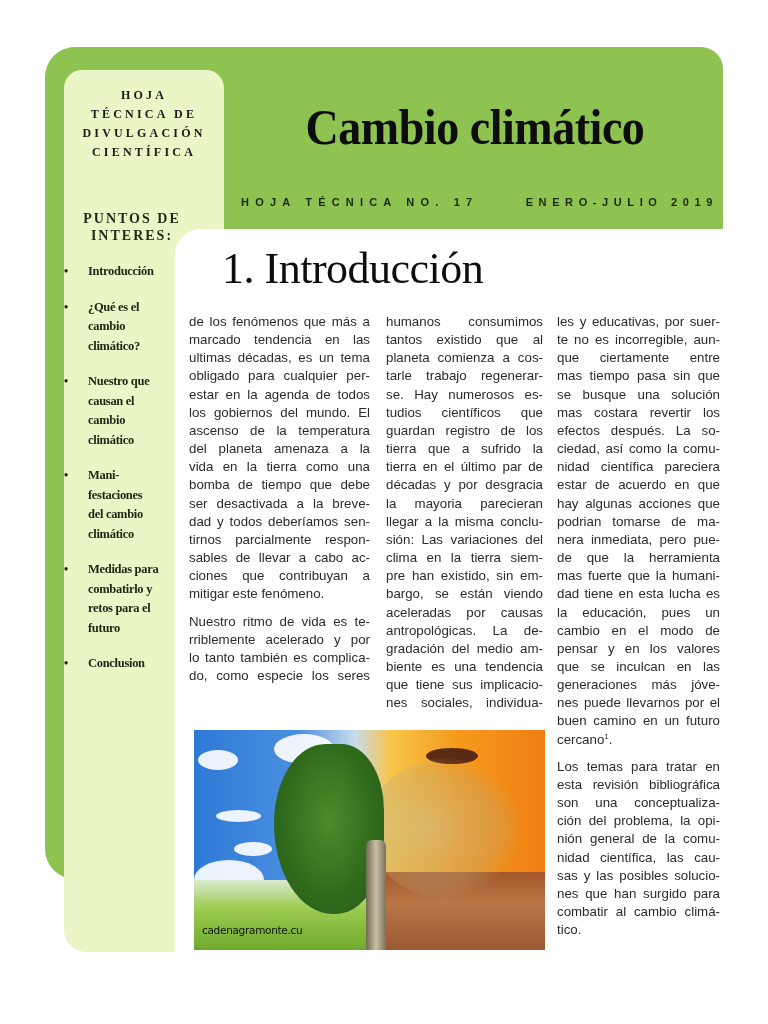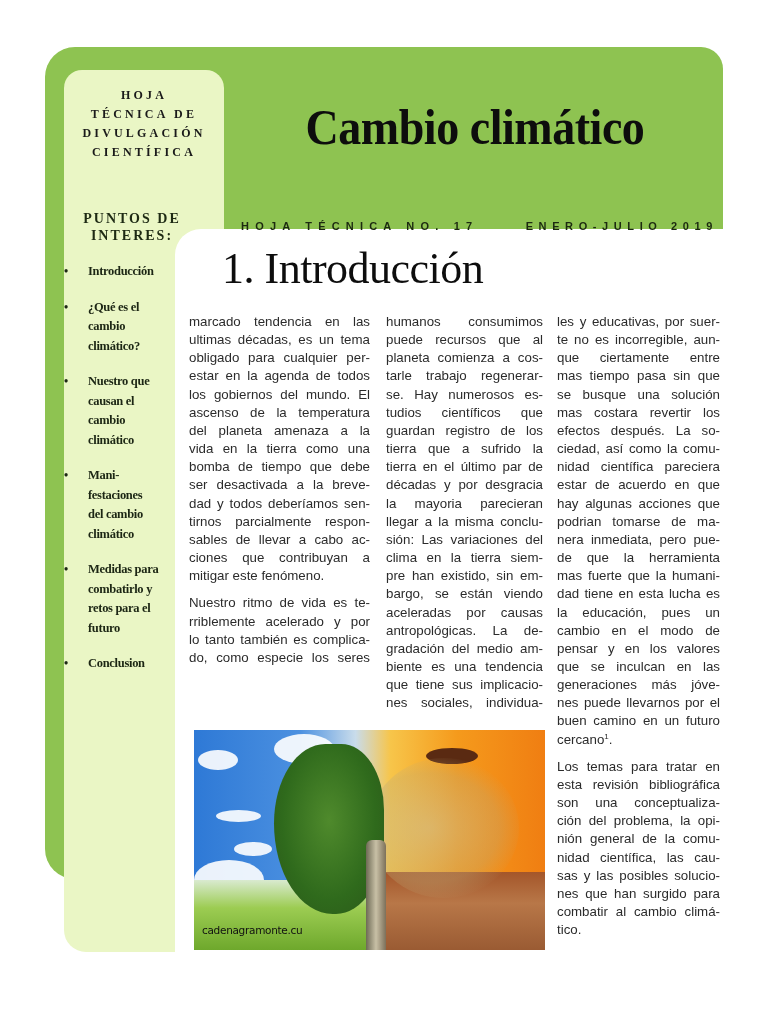--- a/index.html
+++ b/index.html
@@ -26,21 +26,21 @@
   }
   .masthead div { white-space: nowrap; }
 
   .main-title {
     position: absolute; left: 230px; top: 98px; width: 490px; text-align: center;
     font-family: "Liberation Serif", serif; font-weight: bold; font-size: 50px;
     color: #0d0d0d; letter-spacing: -0.5px; transform: scaleX(0.92);
   }
   .issue-left, .issue-right {
     position: absolute; top: 196px; font-family: "Liberation Sans", sans-serif;
-    font-weight: bold; font-size: 11px; letter-spacing: 6.2px; color: #1c2a10; margin-top: 24px;
+    font-weight: bold; font-size: 11px; letter-spacing: 6.2px; color: #1c2a10;
   }
   .issue-left { left: 241px; }
   .issue-right { right: 50px; letter-spacing: 5.6px; }
 
   .toc-heading {
     position: absolute; left: 64px; top: 210px; width: 136px; text-align: center;
     font-family: "Liberation Serif", serif; font-weight: bold; font-size: 14px;
     letter-spacing: 2px; line-height: 17px; color: #1e2a14;
   }
   .toc {
@@ -169,20 +169,21 @@
   <li>
     <span class="bullet">•</span>
     <span class="lbl">Conclusion</span>
   </li>
 </ul>
 
 <div class="section-title">1. Introducción</div>
 
 <div class="col col1">
   <p>
+      <span class="line">de los fenómenos que más a</span>
       <span class="line">marcado tendencia en las</span>
       <span class="line">ultimas décadas, es un tema</span>
       <span class="line">obligado para cualquier per-</span>
       <span class="line">estar en la agenda de todos</span>
       <span class="line">los gobiernos del mundo. El</span>
       <span class="line">ascenso de la temperatura</span>
       <span class="line">del planeta amenaza a la</span>
       <span class="line">vida en la tierra como una</span>
       <span class="line">bomba de tiempo que debe</span>
       <span class="line">ser desactivada a la breve-</span>
@@ -196,21 +197,21 @@
       <span class="line">Nuestro ritmo de vida es te-</span>
       <span class="line">rriblemente acelerado y por</span>
       <span class="line">lo tanto también es complica-</span>
       <span class="line">do, como especie los seres</span>
     </p>
 </div>
 
 <div class="col col2">
   <p>
       <span class="line">humanos consumimos</span>
-      <span class="line">puede recursos que al</span>
+      <span class="line">tantos existido que al</span>
       <span class="line">planeta comienza a cos-</span>
       <span class="line">tarle trabajo regenerar-</span>
       <span class="line">se. Hay numerosos es-</span>
       <span class="line">tudios científicos que</span>
       <span class="line">guardan registro de los</span>
       <span class="line">tierra que a sufrido la</span>
       <span class="line">tierra en el último par de</span>
       <span class="line">décadas y por desgracia</span>
       <span class="line">la mayoria parecieran</span>
       <span class="line">llegar a la misma conclu-</span>

